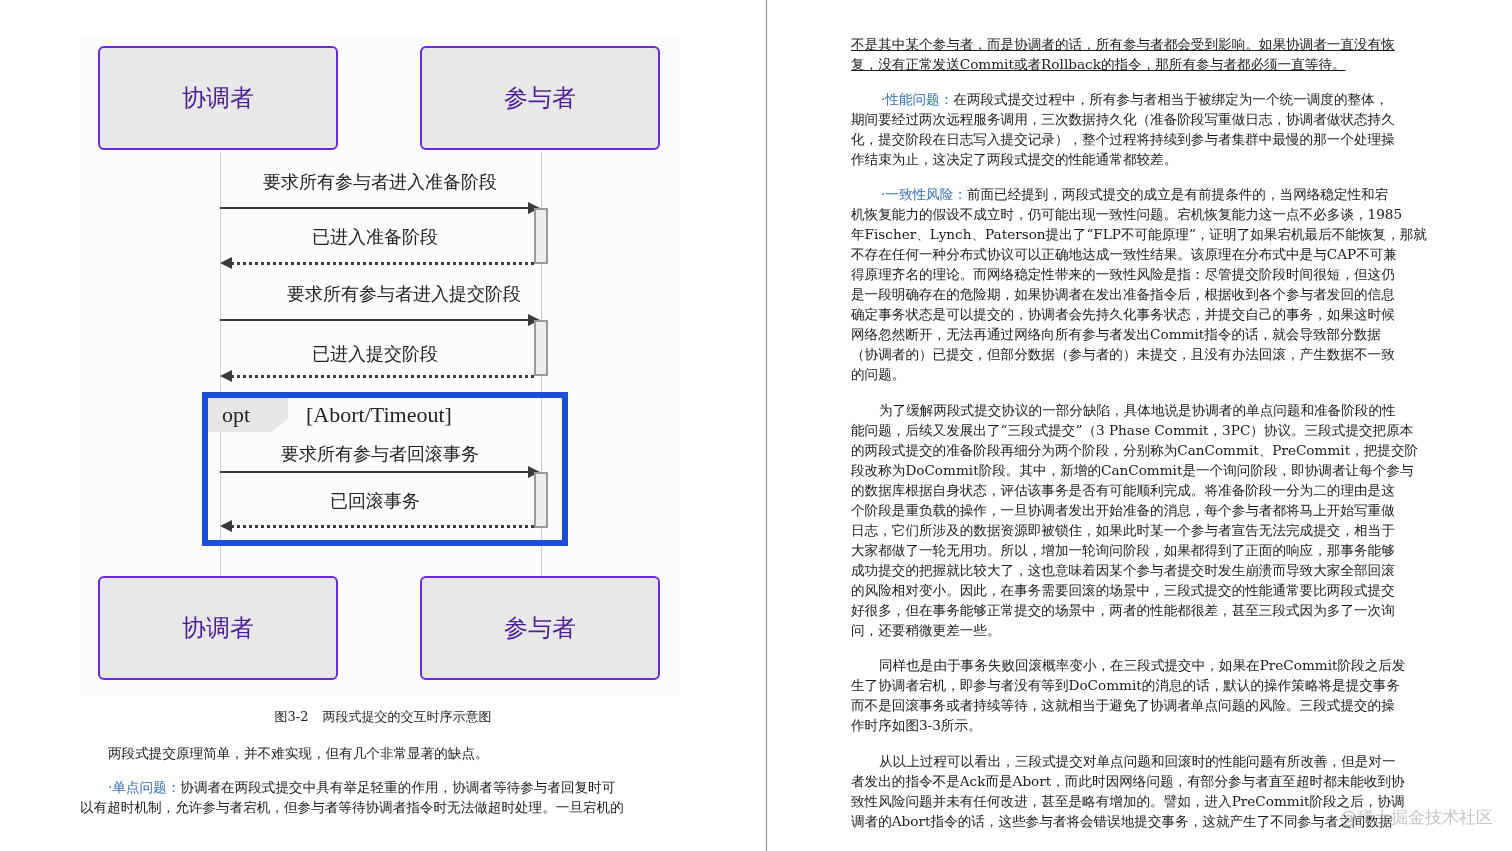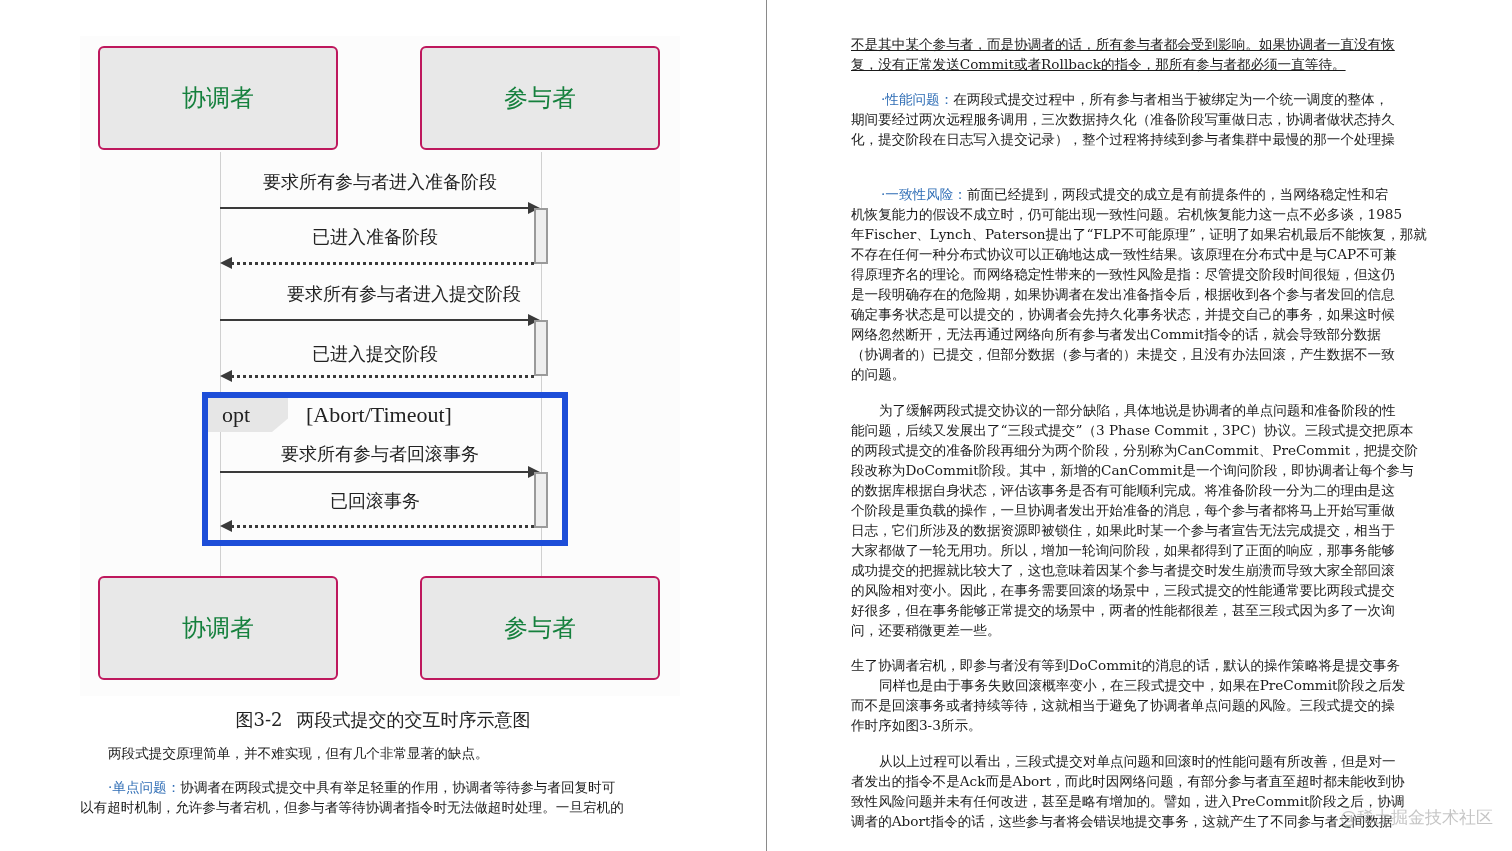--- a/index.html
+++ b/index.html
@@ -8,23 +8,23 @@
     font-family: "DejaVu Serif", "Liberation Serif", serif; color:#1a1a1a;
   }
   .page-left { position:absolute; left:0; top:0; width:766px; height:851px; background:#fff; }
   .divider { position:absolute; left:766px; top:0; width:1px; height:851px; background:#8a8a8a; }
   .page-right { position:absolute; left:767px; top:0; width:745px; height:851px; background:#fff; }
 
   
   .diagram-panel { position:absolute; left:80px; top:36px; width:600px; height:660px; background:#fcfcfc; }
   .actor {
     position:absolute; width:240px; height:104px; background:#e8e8e8;
-    border:2px solid #be185d; border-radius:6px; box-sizing:border-box;
+    border:2px solid #6d28d9; border-radius:6px; box-sizing:border-box;
     display:flex; align-items:center; justify-content:center;
-    font-family:"DejaVu Sans", sans-serif; font-size:24px; color:#15803d;
+    font-family:"DejaVu Sans", sans-serif; font-size:24px; color:#4c1d95;
   }
   .lifeline { position:absolute; width:1px; background:#d0d0d0; }
   .msg-label {
     position:absolute; font-family:"DejaVu Sans", sans-serif; font-size:18px; color:#222;
     white-space:nowrap; text-align:center;
   }
   .arrow-solid { position:absolute; height:2px; background:#3a3a3a; }
   .arrow-solid::after {
     content:""; position:absolute; right:-2px; top:-5px;
     border-left:12px solid #3a3a3a; border-top:6px solid transparent; border-bottom:6px solid transparent;
@@ -37,21 +37,21 @@
   .activation { position:absolute; width:14px; background:#eeeeee; border:2px solid #9a9a9a; box-sizing:border-box; }
   .opt-frame { position:absolute; border:6px solid #1d4ed8; box-sizing:border-box; background:transparent; }
   .opt-tag {
     position:absolute; left:0; top:0; width:80px; height:34px; background:#e6e6e6;
     clip-path: polygon(0 0, 100% 0, 100% 60%, 80% 100%, 0 100%);
     font-family:"Liberation Serif", serif; font-size:22px; color:#222;
     padding-left:14px; box-sizing:border-box; line-height:34px;
   }
   .opt-cond { position:absolute; font-family:"Liberation Serif", serif; font-size:22px; color:#222; white-space:nowrap; }
 
-  .caption { position:absolute; left:0; width:766px; top:708px; text-align:center; font-size:18px; color:#222; }
+  .caption { position:absolute; left:0; width:766px; top:708px; text-align:center; font-size:13px; color:#222; }
   .caption .num { margin-right:14px; }
 
   .para { position:absolute; font-size:13.6px; line-height:20px; color:#1a1a1a; text-align:justify; }
   .para .hl { color:#2f6db5;margin-top:44px; }
   .line { display:block; white-space:nowrap; }
 
   .watermark {
     position:absolute; left:1340px; top:806px; font-family:"DejaVu Sans", sans-serif;
     font-size:17px; color:rgba(150,150,150,0.55); white-space:nowrap;
   }
@@ -125,20 +125,21 @@
 <div class="page-right">
   <div class="para" style="left:84px; top:34px;text-decoration:underline;">
     <span class="line">不是其中某个参与者，而是协调者的话，所有参与者都会受到影响。如果协调者一直没有恢</span>
     <span class="line">复，没有正常发送Commit或者Rollback的指令，那所有参与者都必须一直等待。</span>
   </div>
 
   <div class="para" style="left:84px; top:89px;">
     <span class="line" style="padding-left:30px;"><span class="hl">·性能问题：</span><span>在两段式提交过程中，所有参与者相当于被绑定为一个统一调度的整体，</span></span>
     <span class="line">期间要经过两次远程服务调用，三次数据持久化（准备阶段写重做日志，协调者做状态持久</span>
     <span class="line">化，提交阶段在日志写入提交记录），整个过程将持续到参与者集群中最慢的那一个处理操</span>
+    <span class="line">作结束为止，这决定了两段式提交的性能通常都较差。</span>
   </div>
 
   <div class="para" style="left:84px; top:184px;">
     <span class="line" style="padding-left:30px;"><span class="hl">·一致性风险：</span><span>前面已经提到，两段式提交的成立是有前提条件的，当网络稳定性和宕</span></span>
     <span class="line">机恢复能力的假设不成立时，仍可能出现一致性问题。宕机恢复能力这一点不必多谈，1985</span>
     <span class="line">年Fischer、Lynch、Paterson提出了“FLP不可能原理”，证明了如果宕机最后不能恢复，那就</span>
     <span class="line">不存在任何一种分布式协议可以正确地达成一致性结果。该原理在分布式中是与CAP不可兼</span>
     <span class="line">得原理齐名的理论。而网络稳定性带来的一致性风险是指：尽管提交阶段时间很短，但这仍</span>
     <span class="line">是一段明确存在的危险期，如果协调者在发出准备指令后，根据收到各个参与者发回的信息</span>
     <span class="line">确定事务状态是可以提交的，协调者会先持久化事务状态，并提交自己的事务，如果这时候</span>
@@ -156,22 +157,22 @@
     <span class="line">个阶段是重负载的操作，一旦协调者发出开始准备的消息，每个参与者都将马上开始写重做</span>
     <span class="line">日志，它们所涉及的数据资源即被锁住，如果此时某一个参与者宣告无法完成提交，相当于</span>
     <span class="line">大家都做了一轮无用功。所以，增加一轮询问阶段，如果都得到了正面的响应，那事务能够</span>
     <span class="line">成功提交的把握就比较大了，这也意味着因某个参与者提交时发生崩溃而导致大家全部回滚</span>
     <span class="line">的风险相对变小。因此，在事务需要回滚的场景中，三段式提交的性能通常要比两段式提交</span>
     <span class="line">好很多，但在事务能够正常提交的场景中，两者的性能都很差，甚至三段式因为多了一次询</span>
     <span class="line">问，还要稍微更差一些。</span>
   </div>
 
   <div class="para" style="left:84px; top:655px;">
+    <span class="line" style="padding-left:28px;">同样也是由于事务失败回滚概率变小，在三段式提交中，如果在PreCommit阶段之后发</span>
     <span class="line">生了协调者宕机，即参与者没有等到DoCommit的消息的话，默认的操作策略将是提交事务</span>
-    <span class="line" style="padding-left:28px;">同样也是由于事务失败回滚概率变小，在三段式提交中，如果在PreCommit阶段之后发</span>
     <span class="line">而不是回滚事务或者持续等待，这就相当于避免了协调者单点问题的风险。三段式提交的操</span>
     <span class="line">作时序如图3-3所示。</span>
   </div>
 
   <div class="para" style="left:84px; top:751px;">
     <span class="line" style="padding-left:28px;">从以上过程可以看出，三段式提交对单点问题和回滚时的性能问题有所改善，但是对一</span>
     <span class="line">者发出的指令不是Ack而是Abort，而此时因网络问题，有部分参与者直至超时都未能收到协</span>
     <span class="line">致性风险问题并未有任何改进，甚至是略有增加的。譬如，进入PreCommit阶段之后，协调</span>
     <span class="line">调者的Abort指令的话，这些参与者将会错误地提交事务，这就产生了不同参与者之间数据</span>
   </div>

